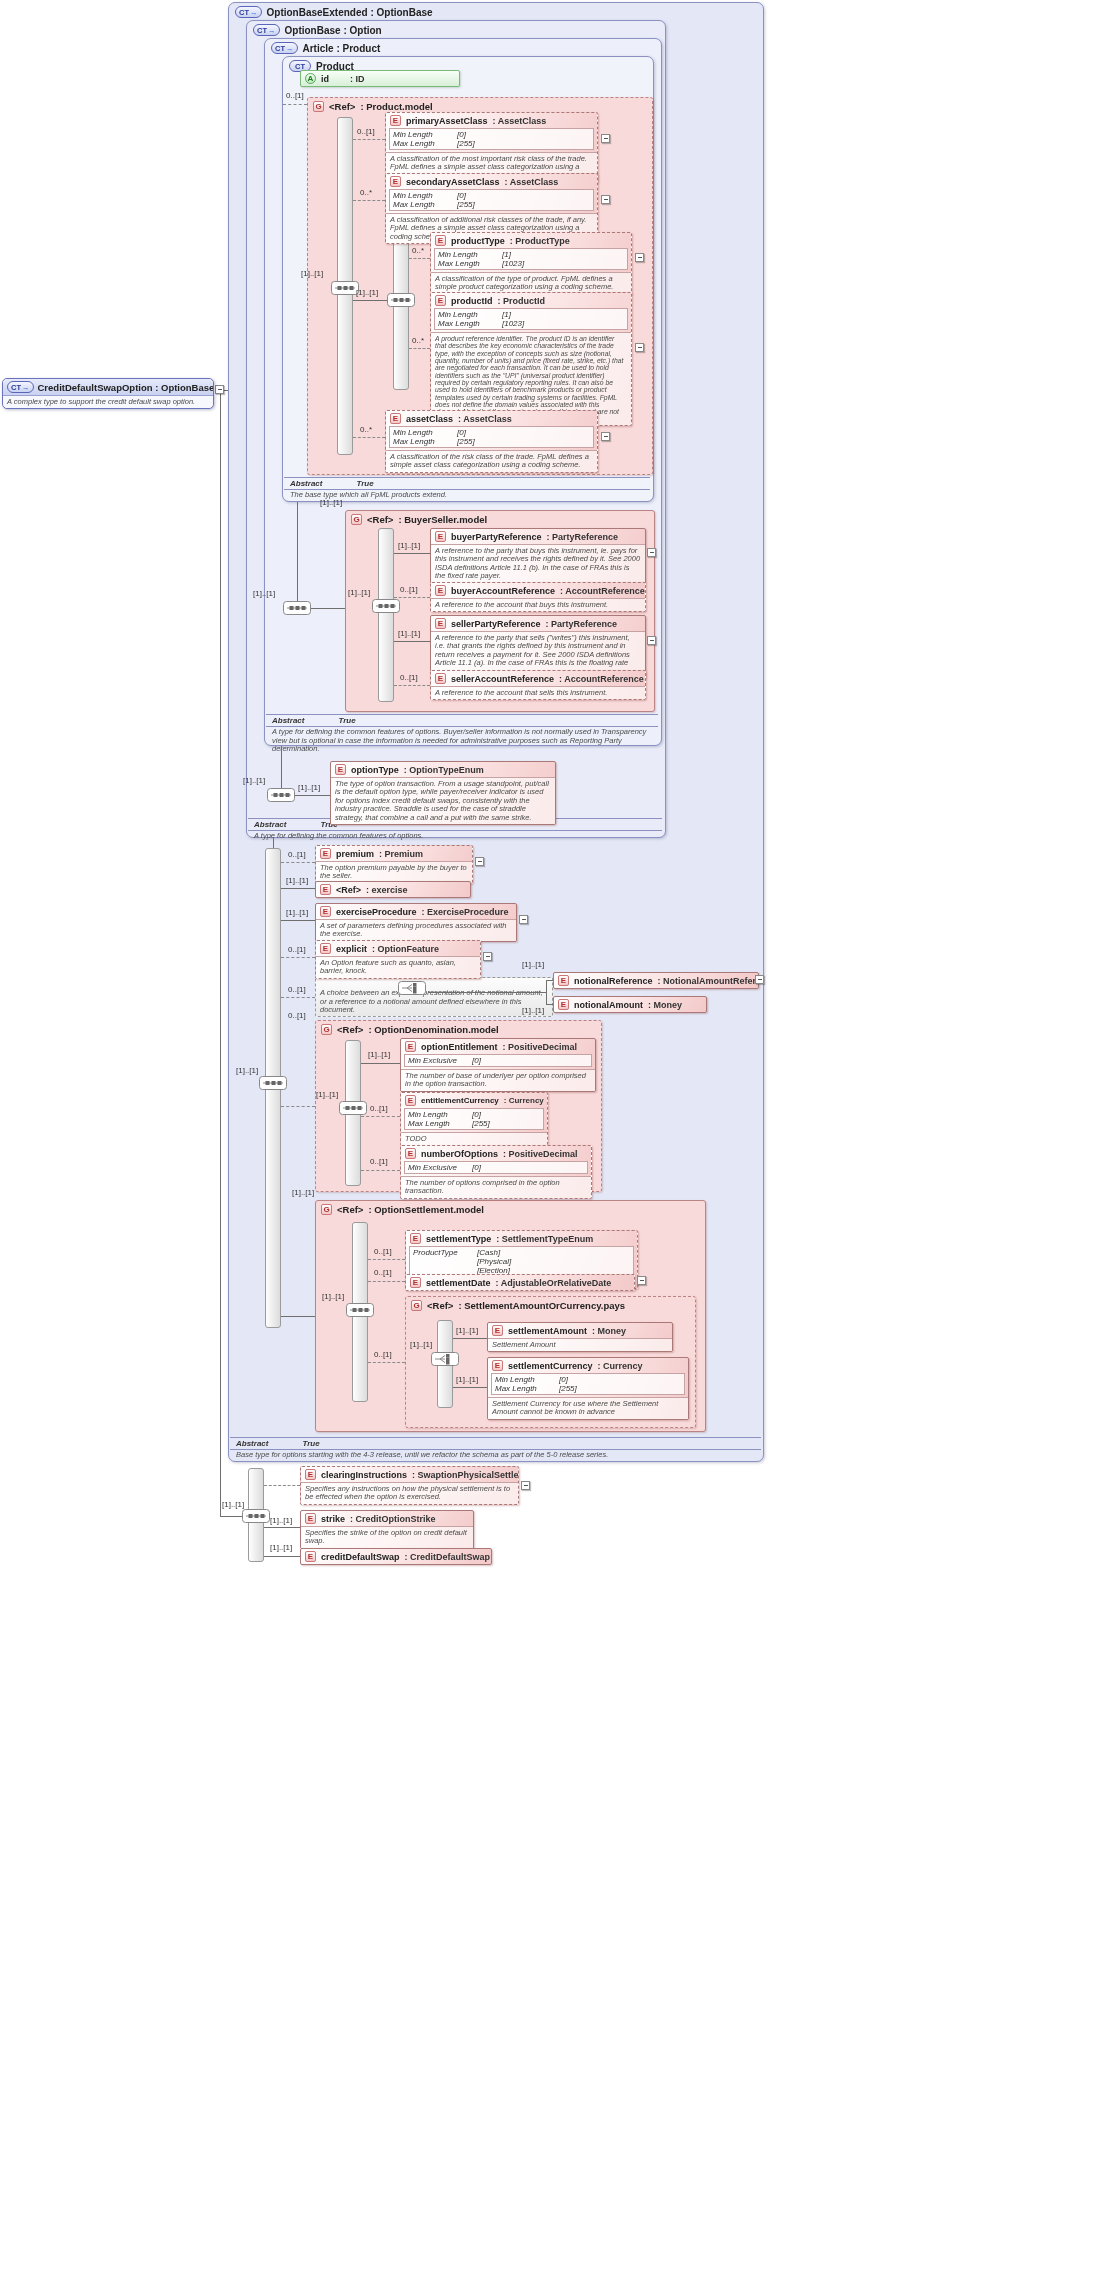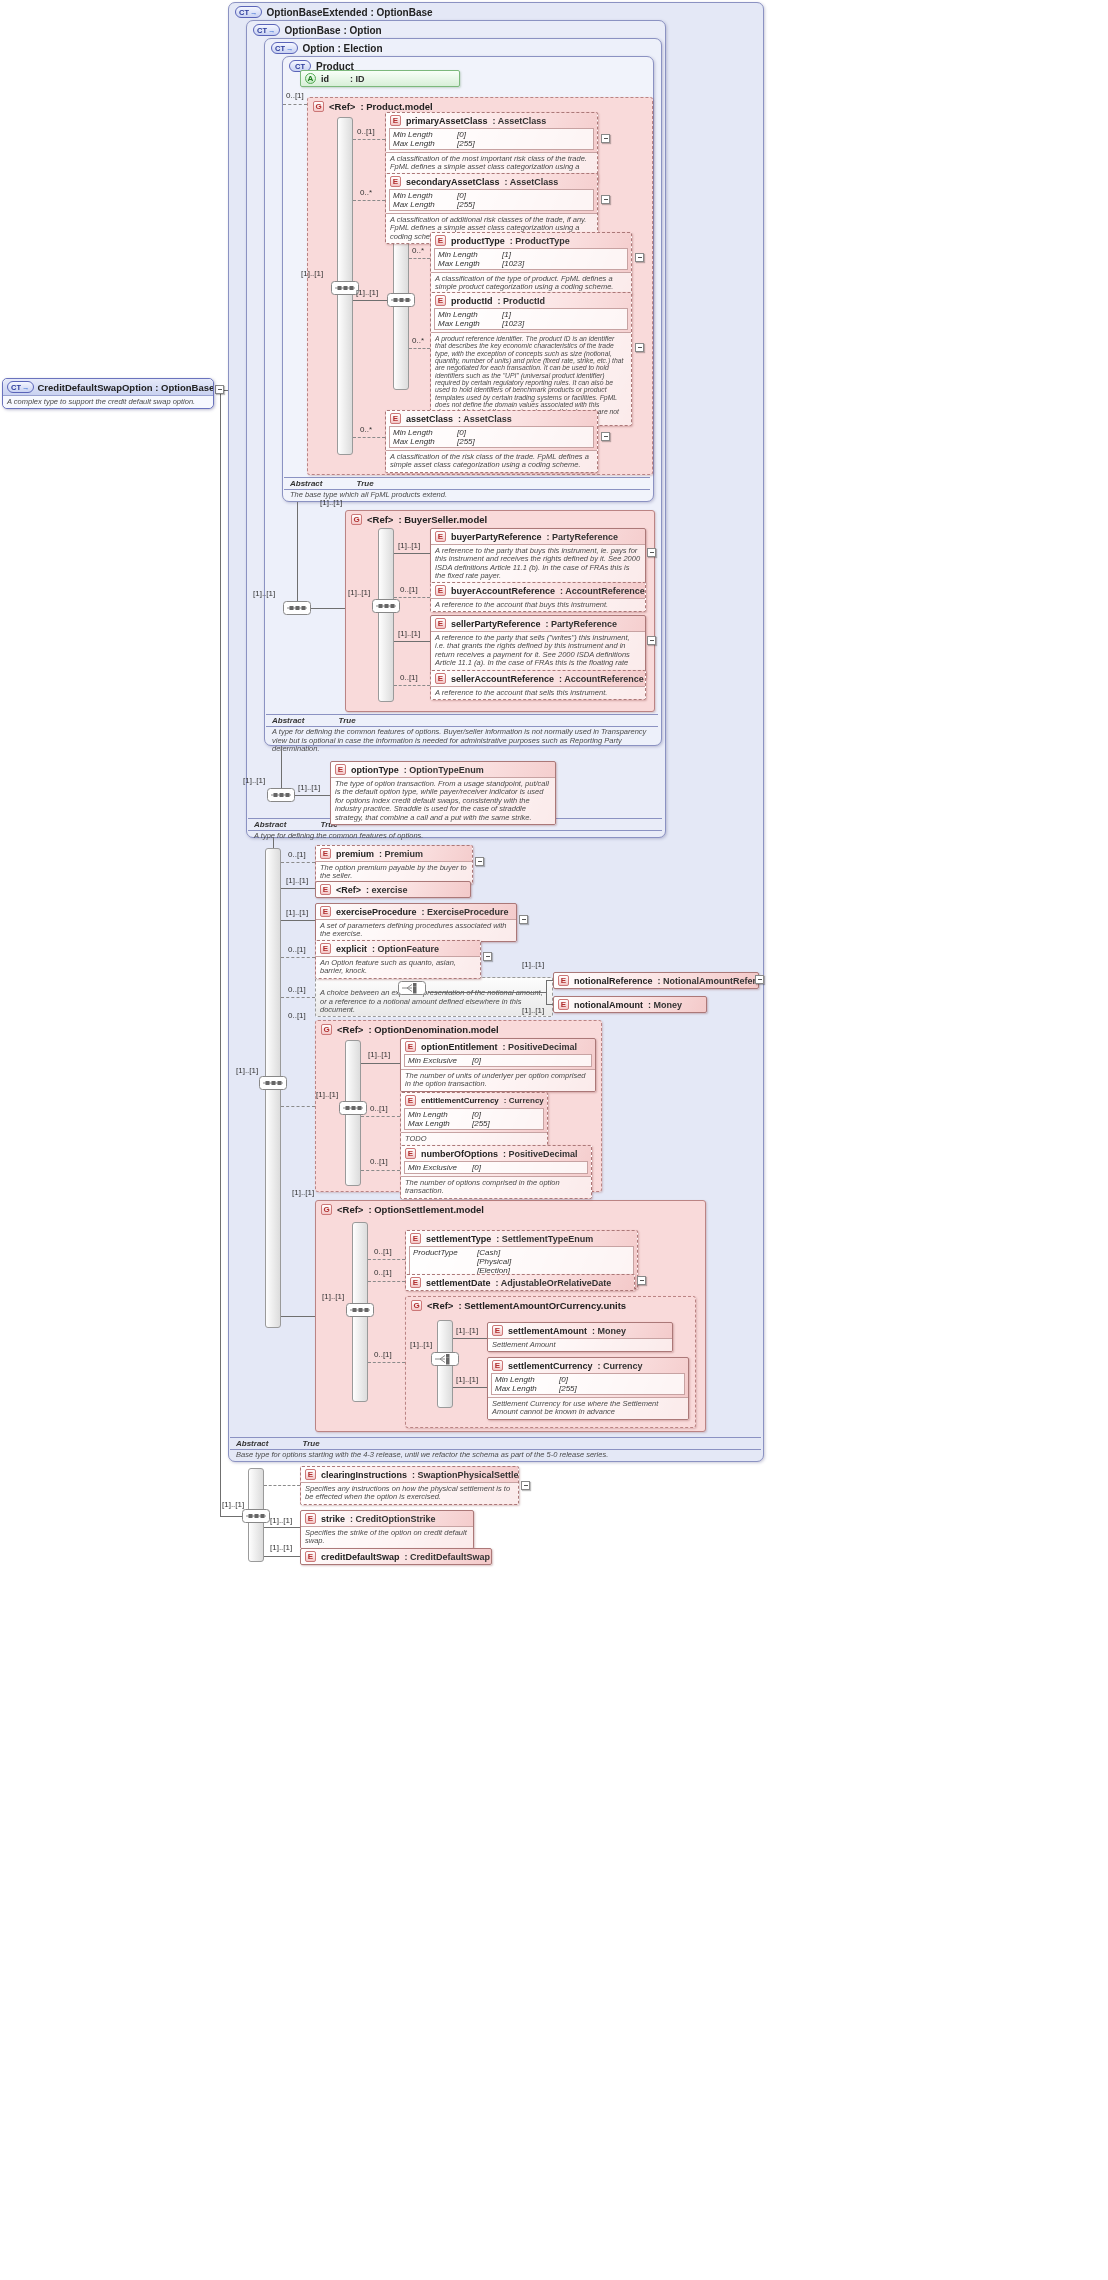--- a/index.html
+++ b/index.html
@@ -96,21 +96,21 @@
         </span>
         <span>OptionBase : Option</span>
       </div>
   </div>
   <div class="ct d2" style="left:264px;top:38px;width:398px;height:708px">
     <div class="cth">
         <span class="badge b-ct">
           <span>CT</span>
           <span class="arr">→</span>
         </span>
-        <span>Option : Election</span>
+        <span>Article : Product</span>
       </div>
   </div>
   <div class="ct d3" style="left:282px;top:56px;width:372px;height:446px">
     <div class="cth">
         <span class="badge b-ct">
           <span>CT</span>
         </span>
         <span>Product</span>
       </div>
   </div>
@@ -169,21 +169,21 @@
     <div class="gh">
         <span class="badge b-g">G</span>
         <span>&lt;Ref&gt;</span>
         <span>: OptionSettlement.model</span>
       </div>
   </div>
   <div class="grp opt" style="left:405px;top:1296px;width:291px;height:132px">
     <div class="gh" style="white-space:normal">
         <span class="badge b-g">G</span>
         <span>&lt;Ref&gt;</span>
-        <span>: SettlementAmountOrCurrency.units</span>
+        <span>: SettlementAmountOrCurrency.pays</span>
       </div>
   </div>
 
   <div class="choice-area" style="left:315px;top:977px;width:238px;height:40px">
     <div class="cann">A choice between an explicit representation of the notional amount, or a reference to a notional amount defined elsewhere in this document.</div>
   </div>
 
   <div class="bar" style="left:337px;top:117px;height:338px"></div>
   <div class="bar" style="left:393px;top:238px;height:152px"></div>
   <div class="bar" style="left:378px;top:528px;height:174px"></div>
@@ -465,21 +465,21 @@
         <span class="badge b-e">E</span>
         <span class="nm">optionEntitlement</span>
         <span class="tp">: PositiveDecimal</span>
       </div>
     <div class="facets">
       <div class="frow">
           <span class="fk">Min Exclusive</span>
           <span class="fv">[0]</span>
         </div>
     </div>
-    <div class="ann">The number of units of underlyer per option comprised in the option transaction.</div>
+    <div class="ann">The number of base of underlyer per option comprised in the option transaction.</div>
   </div>
   <div class="elem opt" style="left:400px;top:1092px;width:148px">
     <div class="eh" style="font-size:8px">
         <span class="badge b-e">E</span>
         <span class="nm">entitlementCurrency</span>
         <span class="tp">: Currency</span>
       </div>
     <div class="facets">
       <div class="frow">
           <span class="fk">Min Length</span>

